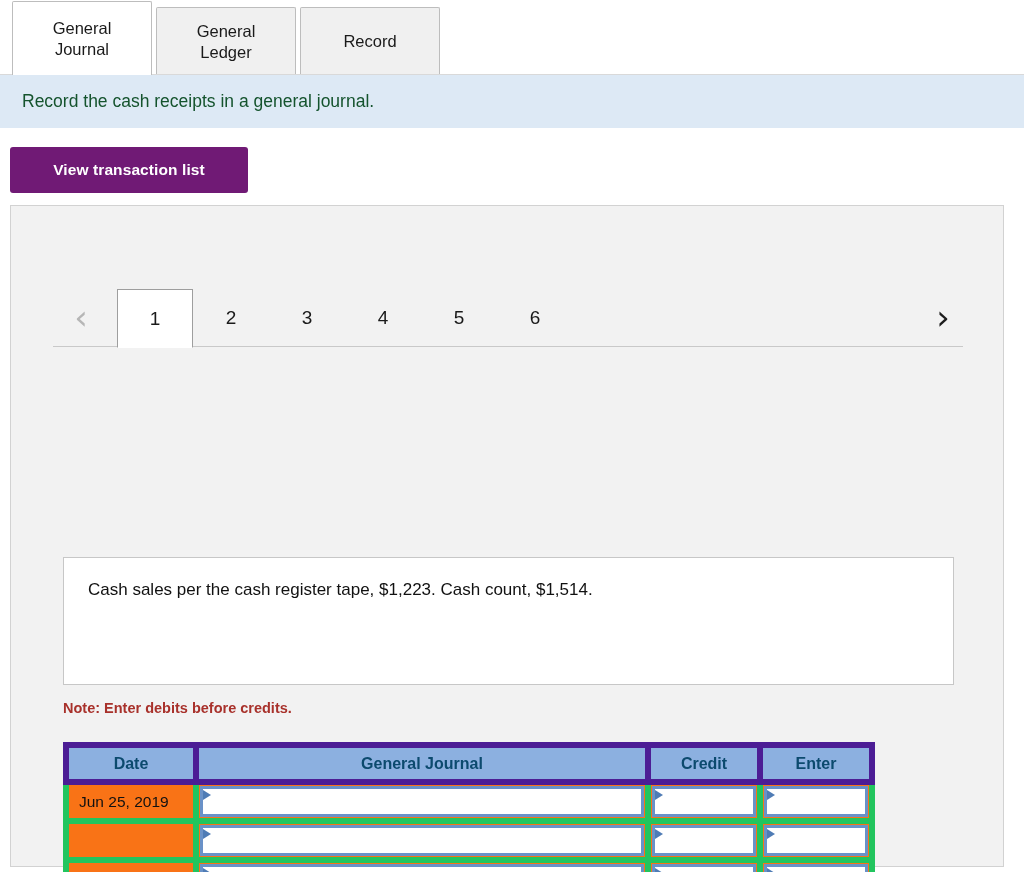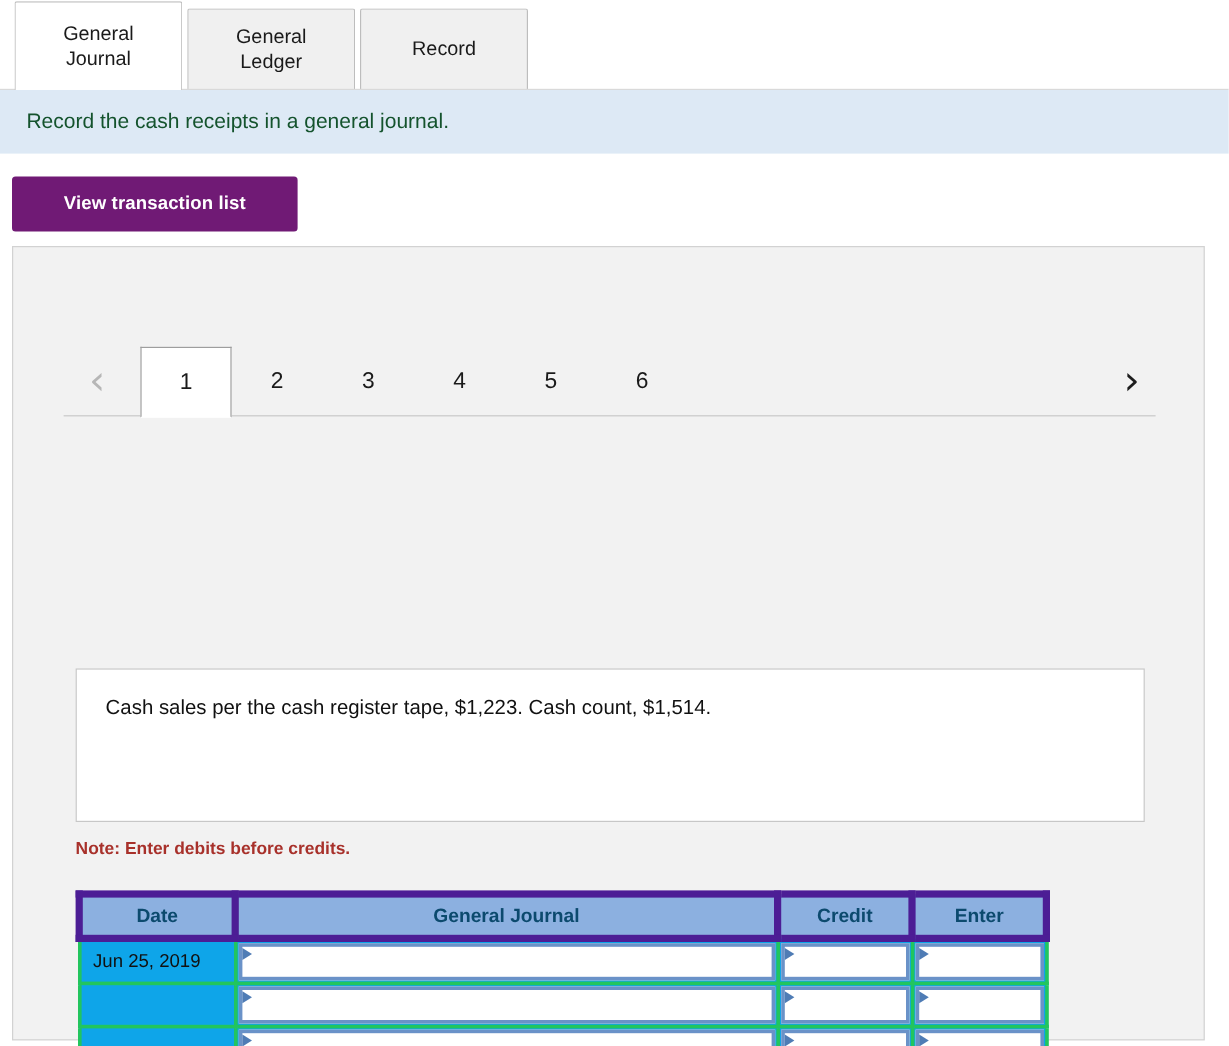--- a/index.html
+++ b/index.html
@@ -148,22 +148,22 @@
   }
   .jtable th {
     background: #8cb0e0;
     border: 6px solid #4c1d95;
     height: 37px;
     font-size: 16px;
     font-weight: bold;
     color: #0c4a6e;
   }
   .jtable td {
-    border: 3px solid #22c55e;
-    background: #0ea5e9;
+    border: 6px solid #22c55e;
+    background: #f97316;
     height: 33px;
     padding: 0;
   }
   .col-date   { width: 130px; }
   .col-gj     { width: 452px; }
   .col-debit  { width: 112px; }
   .col-credit { width: 112px; }
 
   .datecell {
     font-size: 15.5px; color: #111111;

